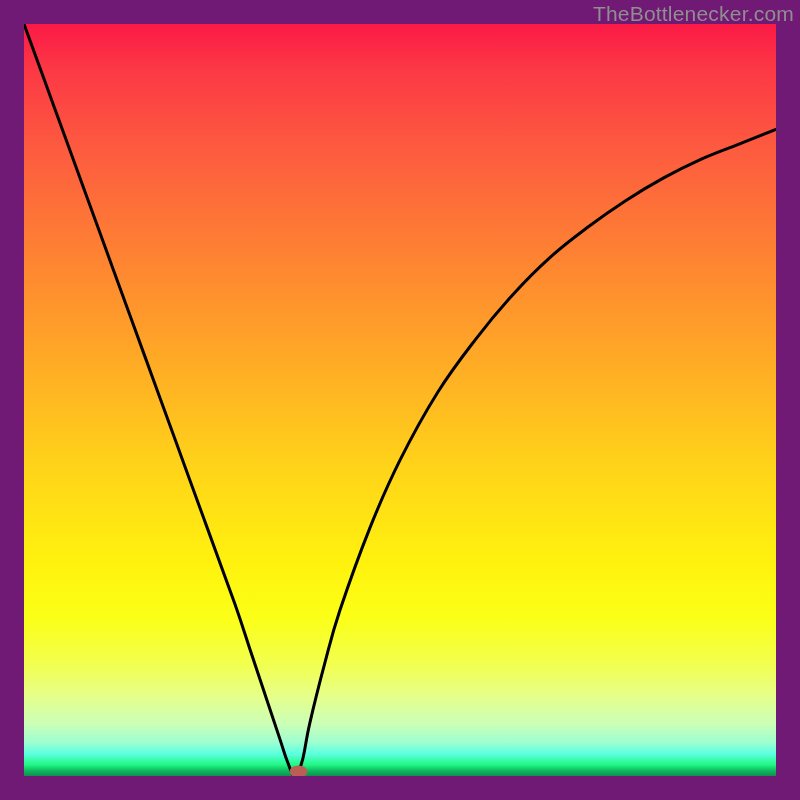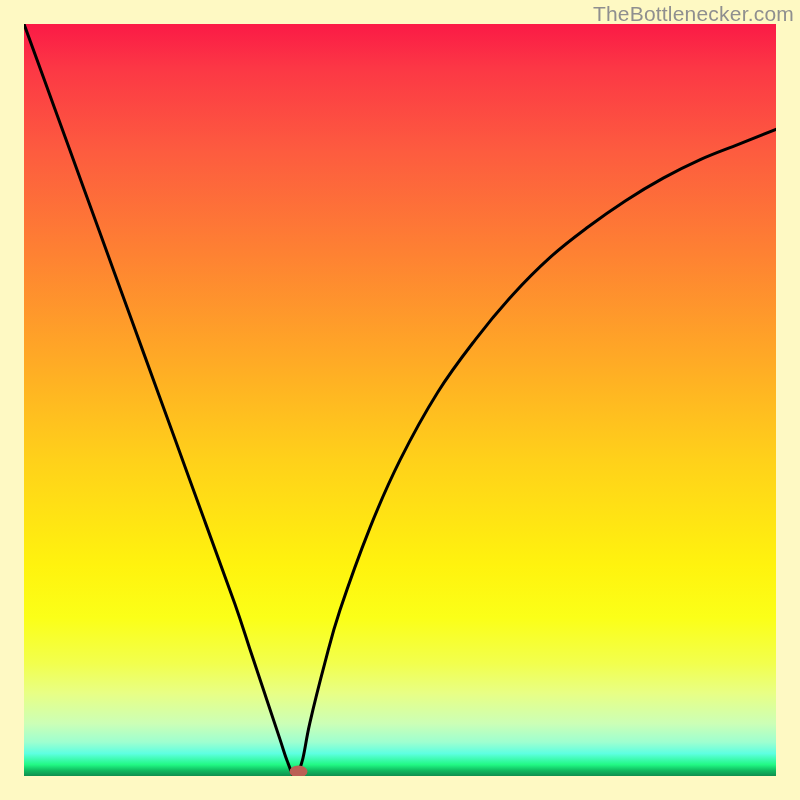--- a/index.html
+++ b/index.html
@@ -10,21 +10,21 @@
     background: #000000;
     overflow: hidden;
     font-family: Arial, Helvetica, sans-serif;
   }
   .frame {
     position: absolute;
     left: 0;
     top: 0;
     width: 800px;
     height: 800px;
-    background: #fef9c3;
+    background: #701a75;
   }
   .plot-area {
     position: absolute;
     left: 24px;
     top: 24px;
     width: 752px;
     height: 752px;
     overflow: hidden;
   }
   .gradient-bg {

